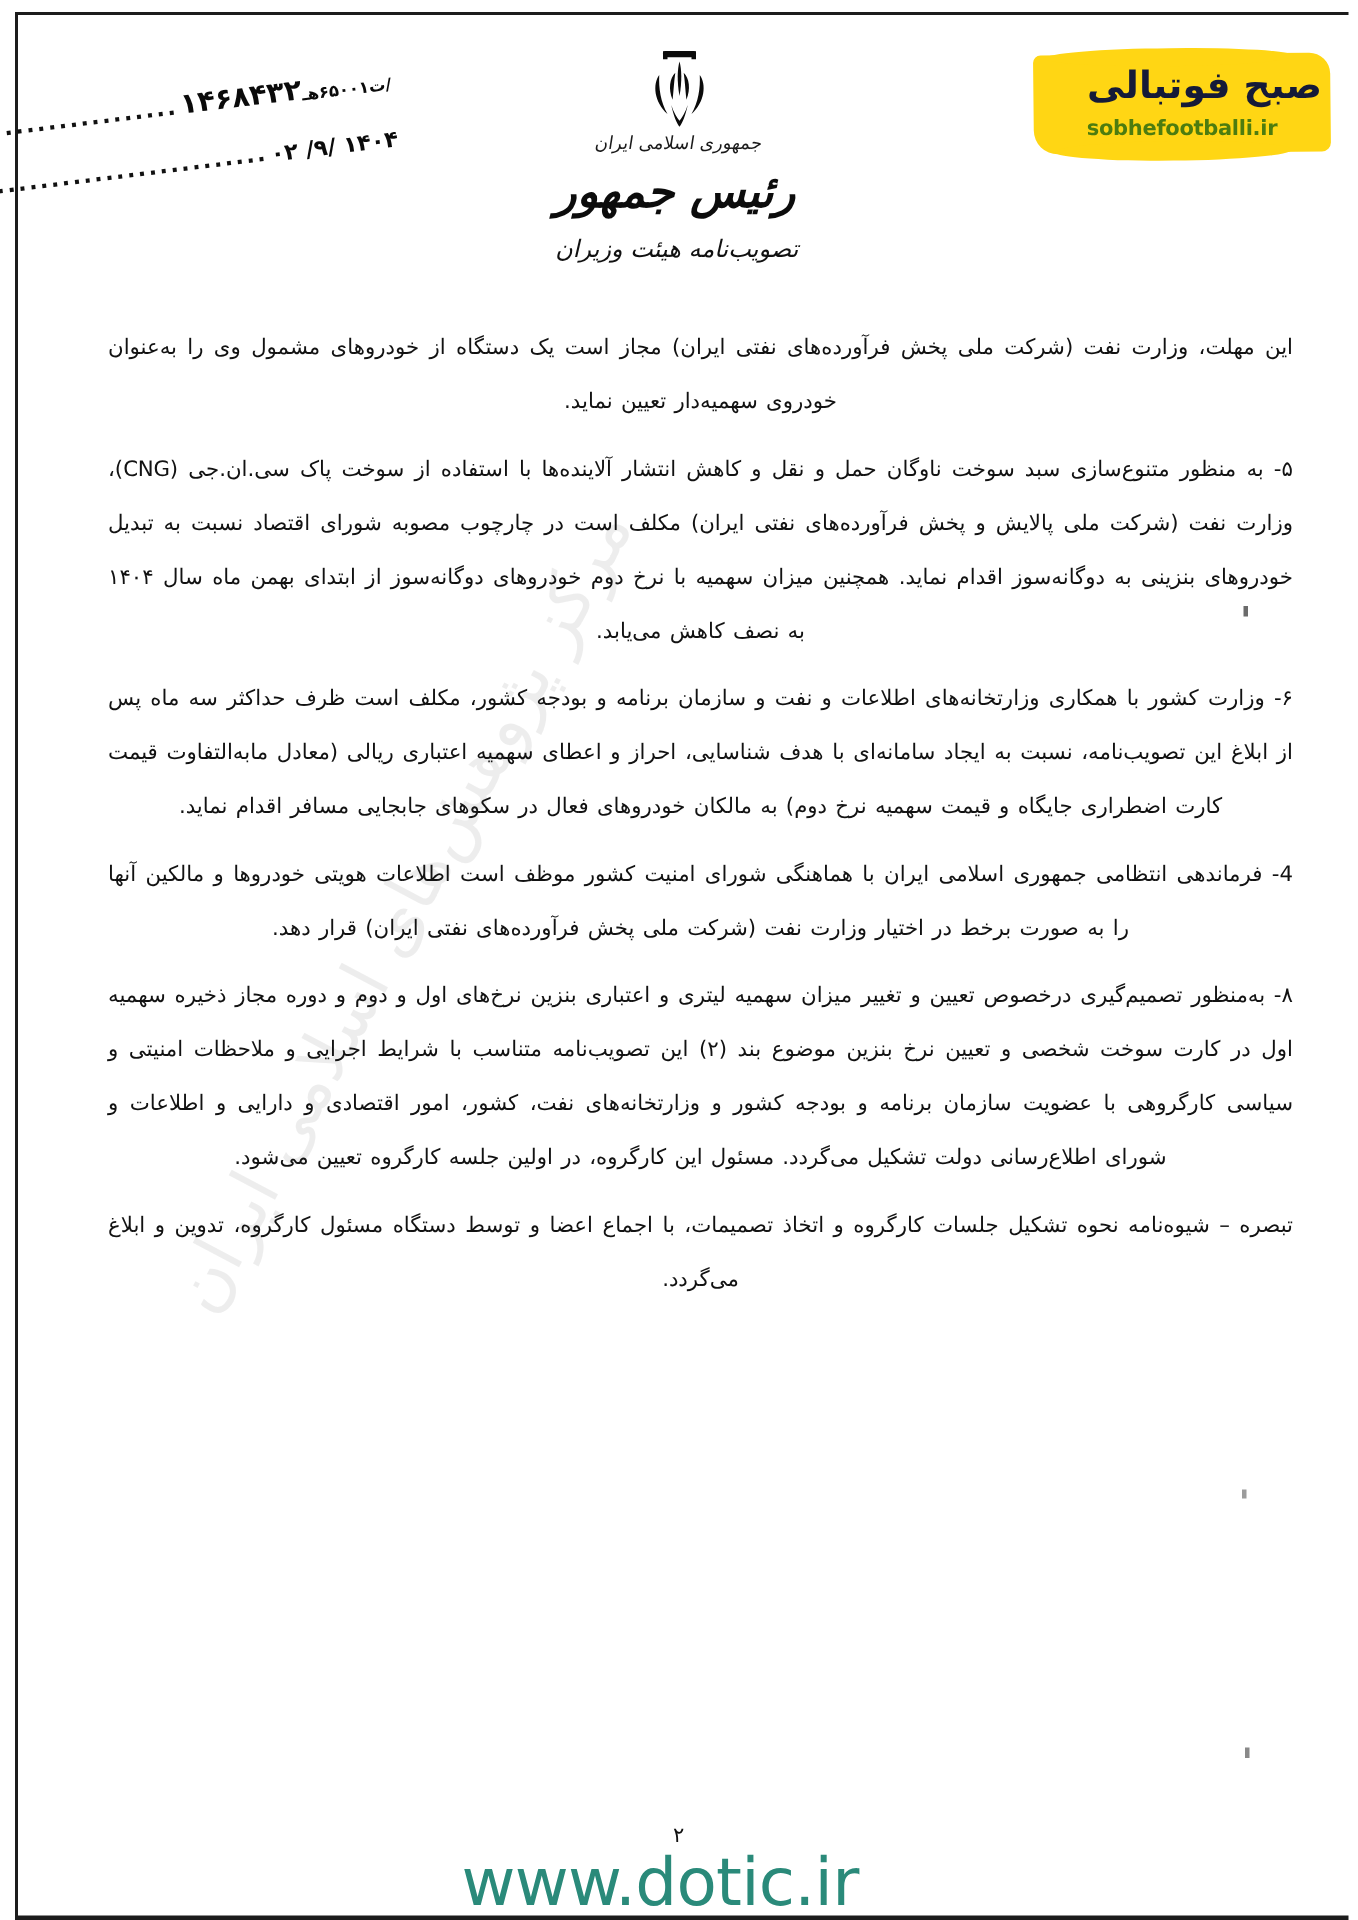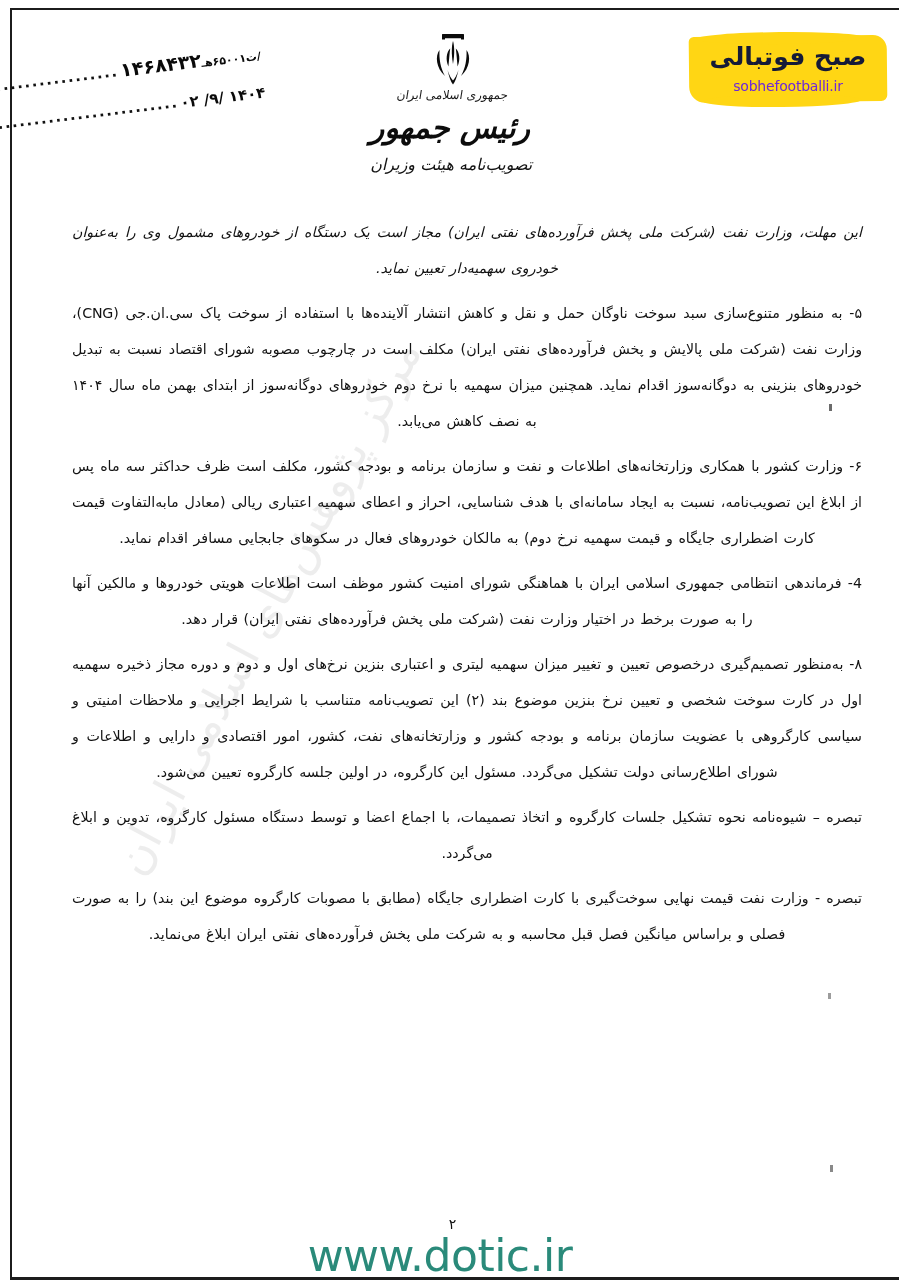--- a/index.html
+++ b/index.html
@@ -160,40 +160,40 @@
     position: absolute;
     bottom: -5px; left: 14px;
     width: 80%;
     height: 13px;
     background: #FFD614;
     border-radius: 50%;
   }
   .brand-text {
     position: absolute;
     top: 6px;
-    left: 0;
+    left: 15px;
     width: 100%;
     text-align: center;
     font-family: "DejaVu Sans", sans-serif;
     font-size: 25px;
     font-weight: 700;
     color: #151a38;
     letter-spacing: -0.5px;
     direction: rtl;
   }
   .brand-url {
     position: absolute;
     bottom: 8px;
     left: 0;
     width: 100%;
     text-align: center;
     font-family: "DejaVu Sans", sans-serif;
     font-size: 14px;
-    font-weight: 400;
-    color: #6d28d9;
+    font-weight: 700;
+    color: #4d7c0f;
     direction: ltr;
     letter-spacing: -0.2px;
     margin-top: 44px;
   }
 
   
   .body-area {
     position: absolute;
     top: 214px;
     left: 72px;
@@ -204,21 +204,21 @@
     font-family: "DejaVu Sans", "Liberation Sans", sans-serif;
     font-size: 14.2px;
     line-height: 36px;
     color: #121212;
     text-align: justify;
     text-align-last: center;
     margin: 0 0 9px 0;
     letter-spacing: -0.15px;
     word-spacing: 1px;
   }
-  .para.first { text-indent: 0; font-style: italic; }
+  .para.first { text-indent: 0; }
 
   
   .watermark {
     position: absolute;
     top: 430px;
     left: 200px;
     width: 520px;
     height: 470px;
     pointer-events: none;
     opacity: 0.13;
@@ -320,21 +320,20 @@
 
   <div class="watermark">مرکز پژوهش‌های اسلامی ایران</div>
 
   <div class="body-area">
     <p class="para first">این مهلت، وزارت نفت (شرکت ملی پخش فرآورده‌های نفتی ایران) مجاز است یک دستگاه از خودروهای مشمول وی را به‌عنوان خودروی سهمیه‌دار تعیین نماید.</p>
     <p class="para">۵- به منظور متنوع‌سازی سبد سوخت ناوگان حمل و نقل و کاهش انتشار آلاینده‌ها با استفاده از سوخت پاک سی.ان.جی (CNG)، وزارت نفت (شرکت ملی پالایش و پخش فرآورده‌های نفتی ایران) مکلف است در چارچوب مصوبه شورای اقتصاد نسبت به تبدیل خودروهای بنزینی به دوگانه‌سوز اقدام نماید. همچنین میزان سهمیه با نرخ دوم خودروهای دوگانه‌سوز از ابتدای بهمن ماه سال ۱۴۰۴ به نصف کاهش می‌یابد.</p>
     <p class="para">۶- وزارت کشور با همکاری وزارتخانه‌های اطلاعات و نفت و سازمان برنامه و بودجه کشور، مکلف است ظرف حداکثر سه ماه پس از ابلاغ این تصویب‌نامه، نسبت به ایجاد سامانه‌ای با هدف شناسایی، احراز و اعطای سهمیه اعتباری ریالی (معادل مابه‌التفاوت قیمت کارت اضطراری جایگاه و قیمت سهمیه نرخ دوم) به مالکان خودروهای فعال در سکوهای جابجایی مسافر اقدام نماید.</p>
     <p class="para">4- فرماندهی انتظامی جمهوری اسلامی ایران با هماهنگی شورای امنیت کشور موظف است اطلاعات هویتی خودروها و مالکین آنها را به صورت برخط در اختیار وزارت نفت (شرکت ملی پخش فرآورده‌های نفتی ایران) قرار دهد.</p>
     <p class="para">۸- به‌منظور تصمیم‌گیری درخصوص تعیین و تغییر میزان سهمیه لیتری و اعتباری بنزین نرخ‌های اول و دوم و دوره مجاز ذخیره سهمیه اول در کارت سوخت شخصی و تعیین نرخ بنزین موضوع بند (۲) این تصویب‌نامه متناسب با شرایط اجرایی و ملاحظات امنیتی و سیاسی کارگروهی با عضویت سازمان برنامه و بودجه کشور و وزارتخانه‌های نفت، کشور، امور اقتصادی و دارایی و اطلاعات و شورای اطلاع‌رسانی دولت تشکیل می‌گردد. مسئول این کارگروه، در اولین جلسه کارگروه تعیین می‌شود.</p>
     <p class="para">تبصره – شیوه‌نامه نحوه تشکیل جلسات کارگروه و اتخاذ تصمیمات، با اجماع اعضا و توسط دستگاه مسئول کارگروه، تدوین و ابلاغ می‌گردد.</p>
-    <p class="para">تبصره - وزارت نفت قیمت نهایی سوخت‌گیری با کارت اضطراری جایگاه (مطابق با مصوبات کارگروه موضوع این بند) را به صورت فصلی و براساس میانگین فصل قبل محاسبه و به شرکت ملی پخش فرآورده‌های نفتی ایران ابلاغ می‌نماید.</p>
   </div>
 
   <div class="speck" style="top:404px; right:73px; width:3px; height:7px;"></div>
   <div class="speck" style="top:993px; right:74px; width:3px; height:6px; opacity:.5;"></div>
   <div class="speck" style="top:1165px; right:72px; width:3px; height:7px; opacity:.6;"></div>
 
   <div class="page-number">۲</div>
   <div class="footer-url">www.dotic.ir</div>
 
 </div>

